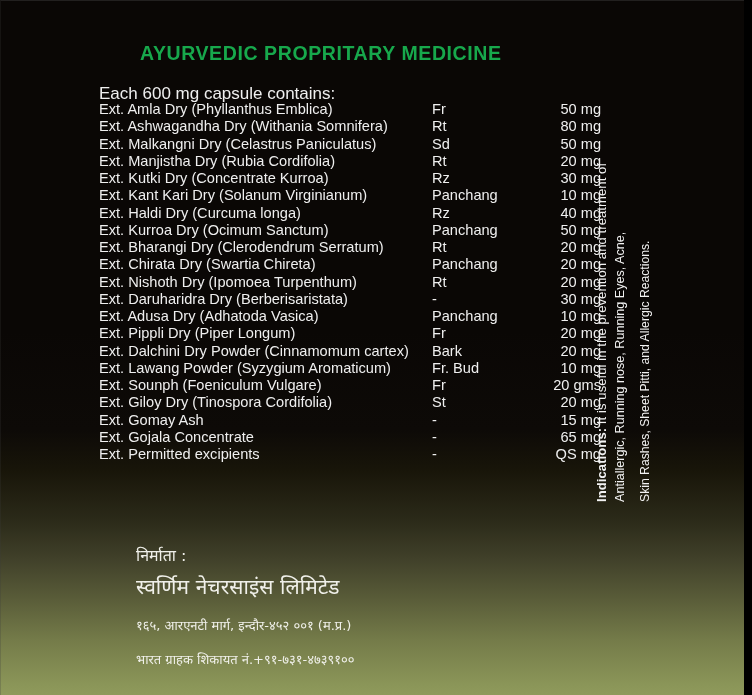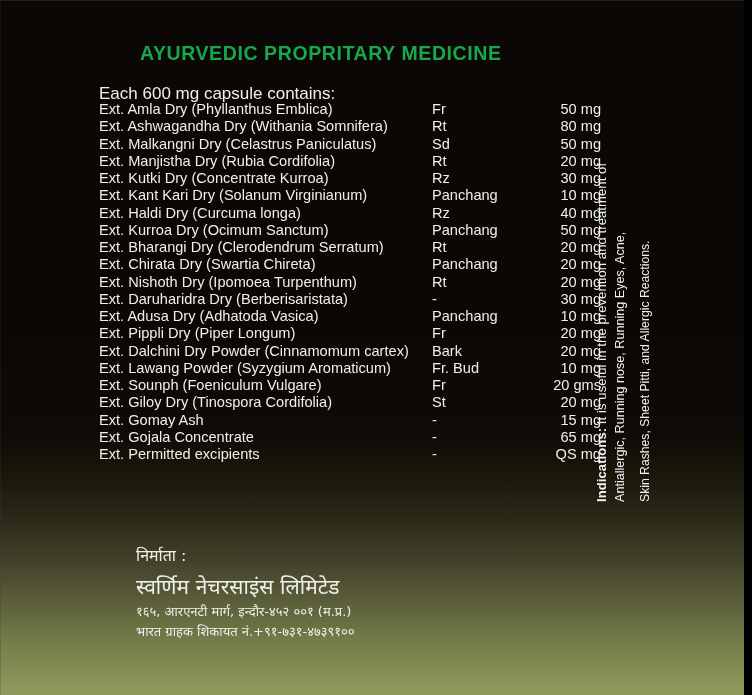--- a/index.html
+++ b/index.html
@@ -132,21 +132,21 @@
     line-height: 15px;
   }
   .maker-name {
     font-size: 21px;
     line-height: 27px;
     margin-top: 11px;
   }
   .maker-addr {
     font-size: 13px;
     line-height: 18px;
-    margin-top: 2px;
+    margin-top: 16px;
   }
 </style>
 </head>
 <body>
 
 <div id="label">
 
   <div class="title">AYURVEDIC PROPRITARY MEDICINE</div>
 
   <div class="contains-line">Each 600 mg capsule contains:</div>

